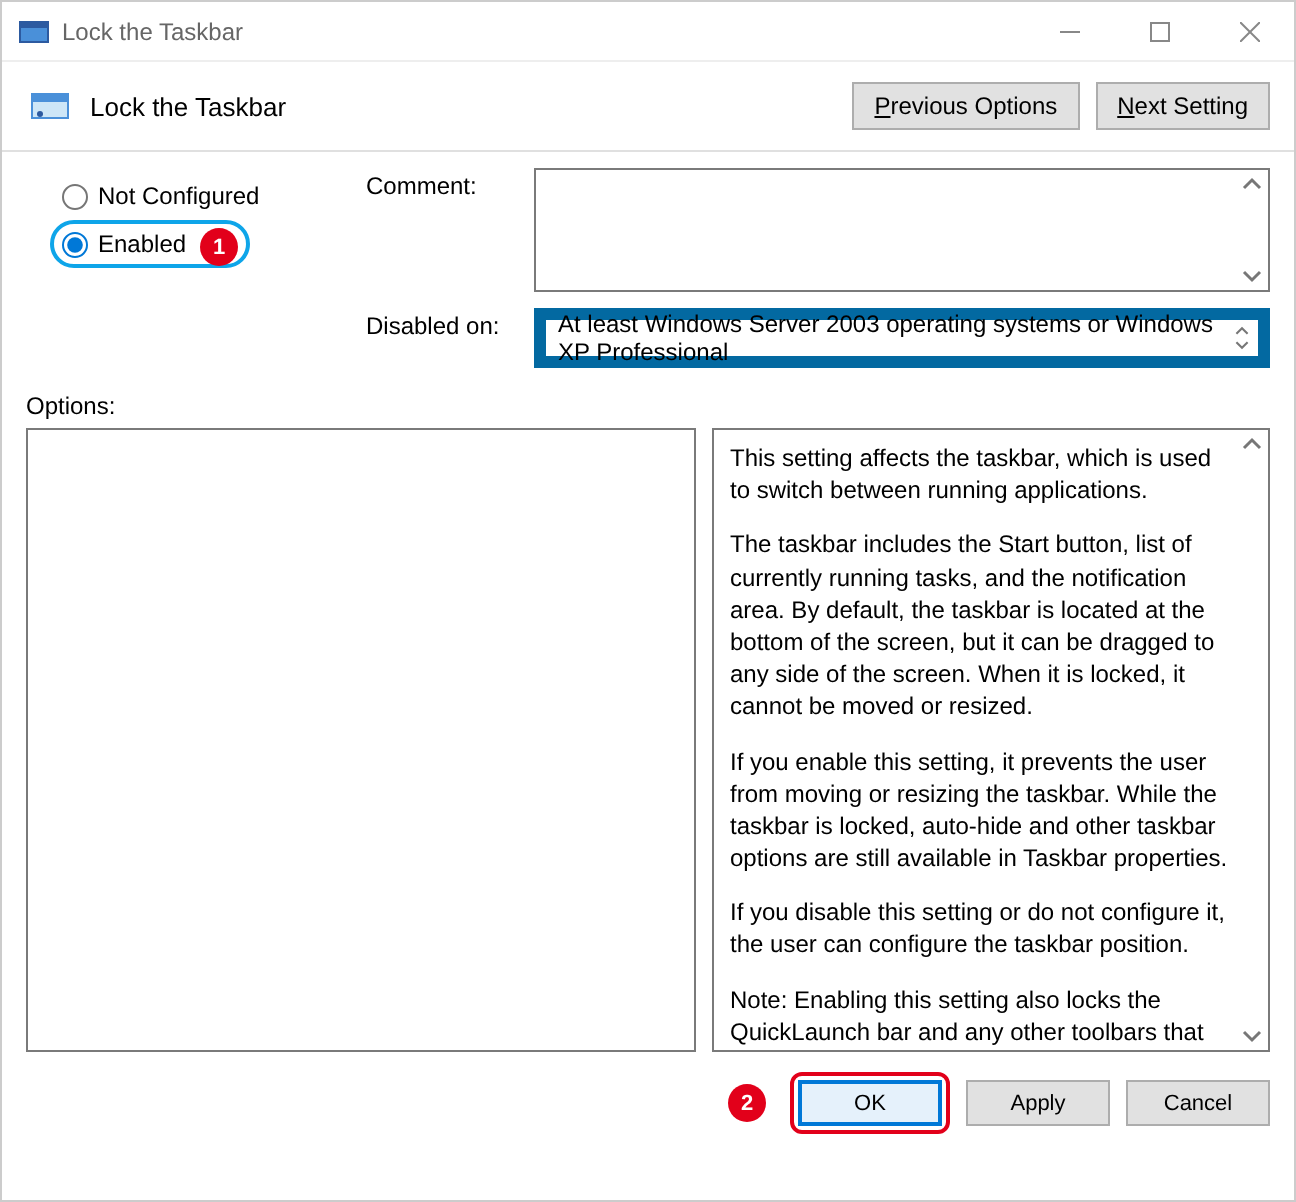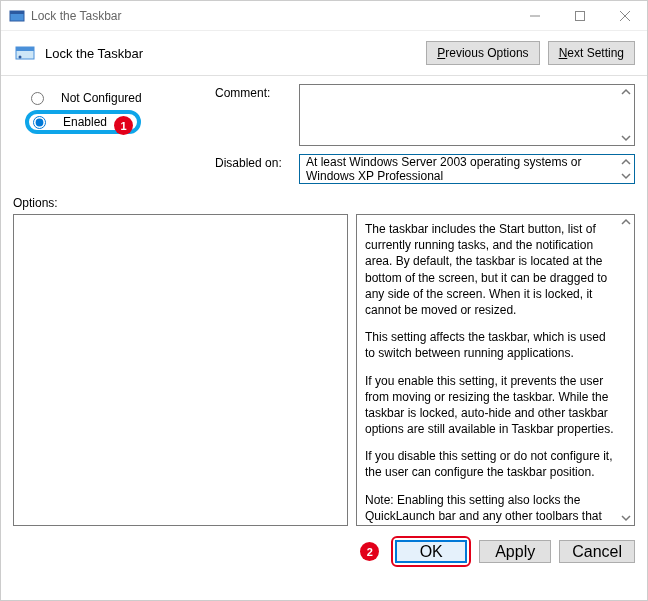--- a/index.html
+++ b/index.html
@@ -56,47 +56,47 @@
     padding: 6px 12px 0 12px;
     gap: 0 0;
   }
   .radios { padding: 2px 0 0 18px; }
   .radio-row {
     display: flex; align-items: center;
     height: 24px;
     position: relative;
   }
   .radio-row input[type=radio] { margin: 0 5px 0 0; accent-color: #0078d7; }
-  .radio-row label { cursor: default; margin-left: 12px; }
+  .radio-row label { cursor: default; }
   .radio-row.callout {
-    border: 4px solid #0ea5e9;
+    border: 2px solid #0ea5e9;
     border-radius: 12px;
     padding: 0 30px 0 4px;
     width: fit-content;
     margin-left: -6px;
   }
   .badge {
     width: 19px; height: 19px; border-radius: 50%;
     background: #e2001a; color: #fff;
     font-size: 11px; font-weight: bold;
     display: flex; align-items: center; justify-content: center;
     position: absolute; right: 4px; top: 2px;
   }
   .fields { display: grid; grid-template-rows: auto auto; row-gap: 8px; }
-  .field-row { display: grid; grid-template-columns: 84px 1fr; align-items: start; margin-left: 32px; }
+  .field-row { display: grid; grid-template-columns: 84px 1fr; align-items: start; }
   .field-row .lbl { padding-top: 2px; }
   .comment-box {
     height: 62px;
     border: 1px solid #7a7a7a;
     position: relative;
     background: #fff;
   }
   .supported-box {
     height: 30px;
-    border: 1px solid #0369a1;
+    border: 6px solid #0369a1;
     position: relative;
     background: #fff;
     display: flex; align-items: center;
     padding: 0 18px 0 6px;
   }
   .scroll-affordance {
     position: absolute; right: 0; top: 0; bottom: 0;
     width: 16px;
     display: flex; flex-direction: column; justify-content: space-between;
     padding: 2px 0;
@@ -132,21 +132,21 @@
     align-items: center;
     padding: 10px 12px 10px 12px;
     gap: 8px;
   }
   .btn {
     height: 23px;
     min-width: 72px;
     padding: 0 12px;
     background: #e1e1e1;
     border: 1px solid #adadad;
-    font-size: 16px;
+    font-size: 11px;
     display: flex; align-items: center; justify-content: center;
     cursor: default;
   }
   .ok-wrap {
     border: 2px solid #e2001a;
     border-radius: 6px;
     padding: 2px;
     display: flex; align-items: center;
   }
   .ok-wrap .btn { border: 2px solid #0078d7; background: #e5f1fb; }
@@ -252,22 +252,22 @@
   </div>
 </div>
 
 <div class="lower-labels">
   <span>Options:</span>
 </div>
 
 <div class="panes">
   <div class="pane"></div>
   <div class="pane help-pane">
+    <p>This setting affects the taskbar, which is used to switch between running applications.</p>
     <p>The taskbar includes the Start button, list of currently running tasks, and the notification area. By default, the taskbar is located at the bottom of the screen, but it can be dragged to any side of the screen. When it is locked, it cannot be moved or resized.</p>
-    <p>This setting affects the taskbar, which is used to switch between running applications.</p>
     <p>If you enable this setting, it prevents the user from moving or resizing the taskbar. While the taskbar is locked, auto-hide and other taskbar options are still available in Taskbar properties.</p>
     <p>If you disable this setting or do not configure it, the user can configure the taskbar position.</p>
     <p>Note: Enabling this setting also locks the QuickLaunch bar and any other toolbars that the user has on their taskbar. The toolbar's position is locked, and the user cannot show and hide various toolbars using the taskbar context menu.</p>
     <div class="scroll-affordance">
       <svg viewBox="0 0 10 10">
           <path d="M1 7 L5 3 L9 7" fill="none" stroke="#777" stroke-width="1.5"></path>
         </svg>
       <svg viewBox="0 0 10 10">
           <path d="M1 3 L5 7 L9 3" fill="none" stroke="#777" stroke-width="1.5"></path>
         </svg>

